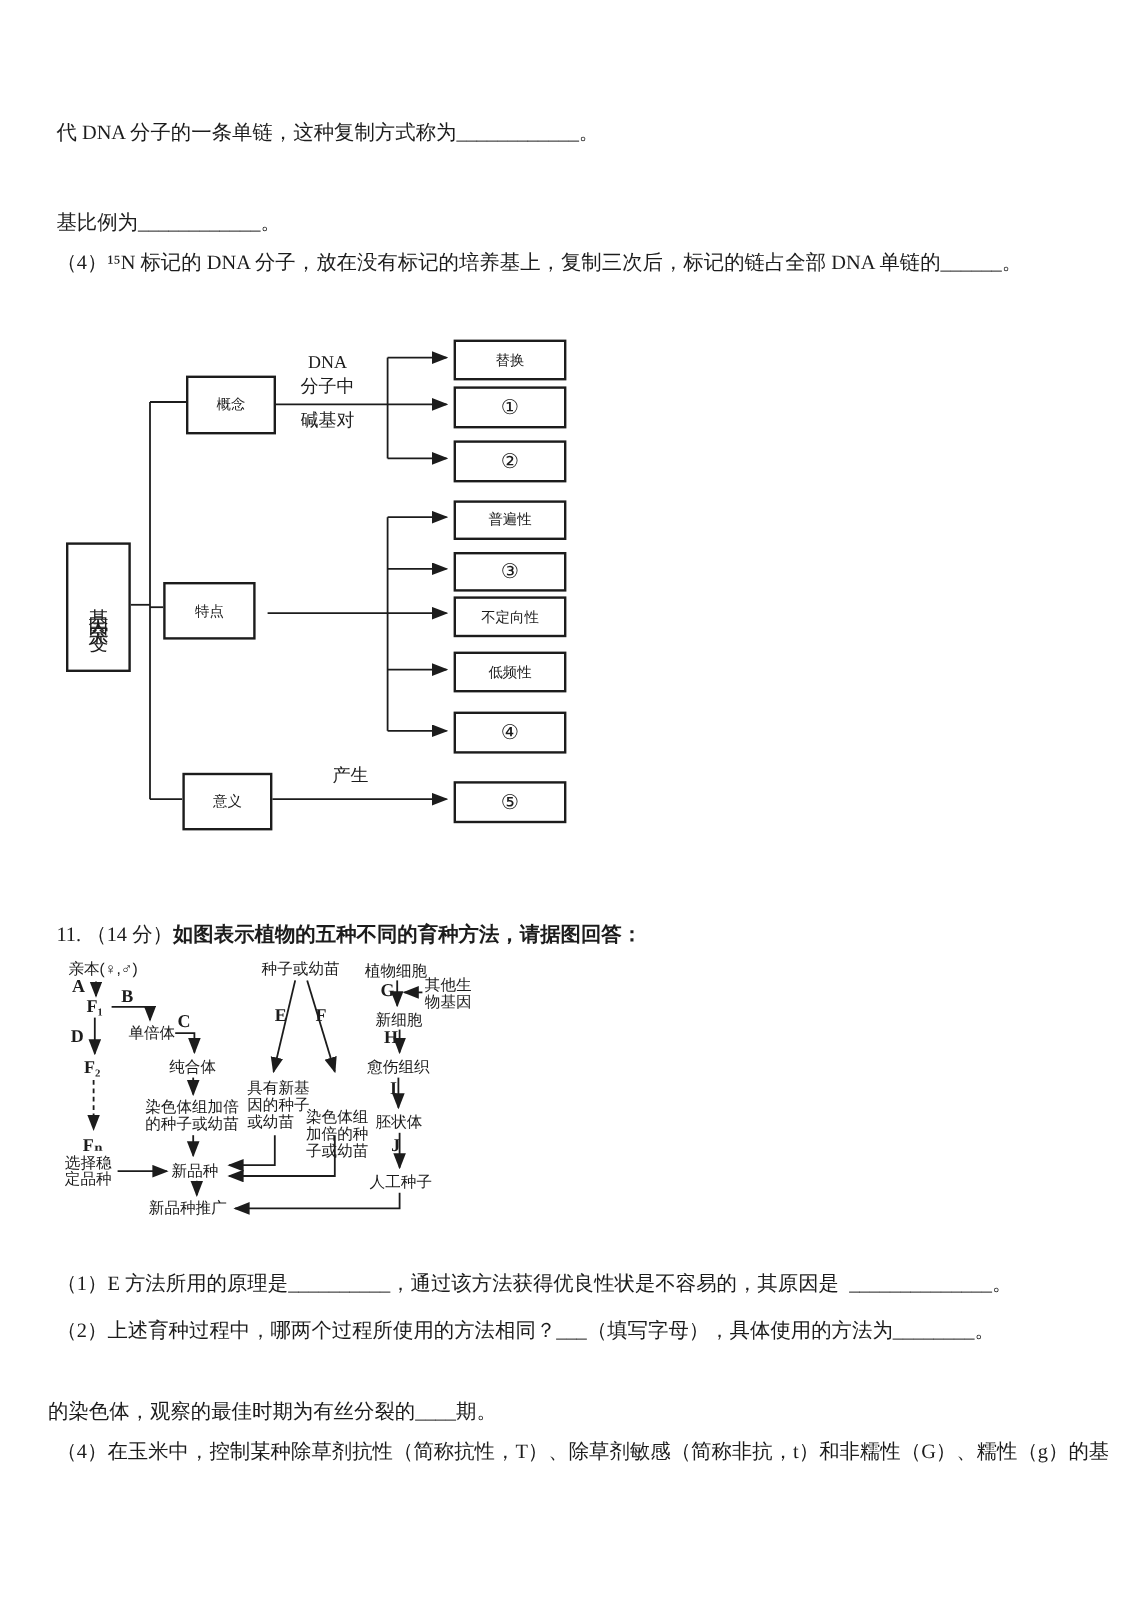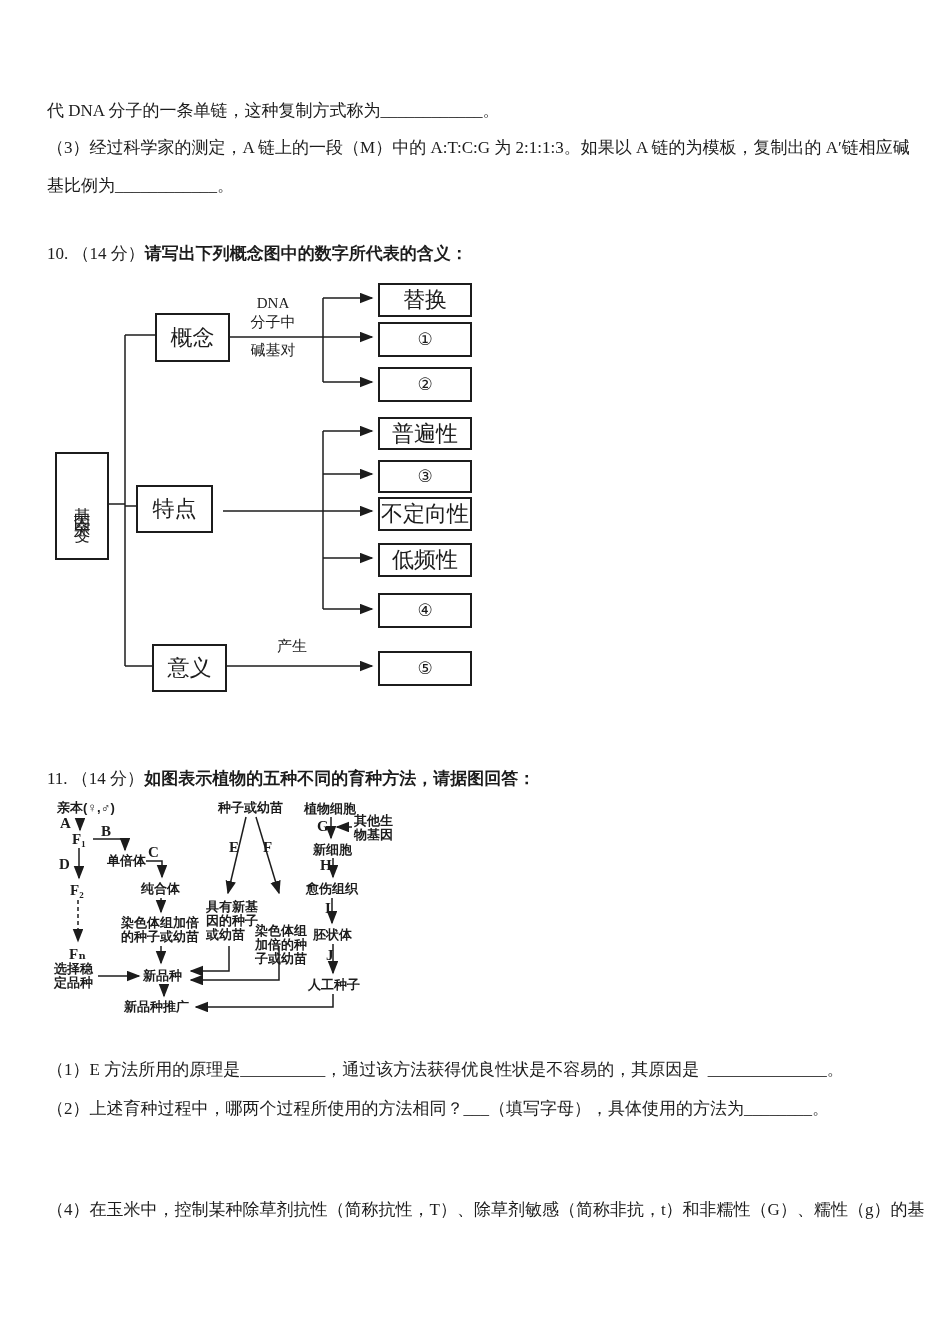--- a/index.html
+++ b/index.html
@@ -10,28 +10,28 @@
   }
   svg.lines { position:absolute; left:0; top:0; pointer-events:none; }
   svg.lines path { fill:none; stroke:#1c1c1c; stroke-width:1.5; }
   svg.lines path.dash { stroke-dasharray:4 3; }
   .tline { position:absolute; left:47px; font-size:17px; white-space:pre;text-align:right; }
   .blanks { font-size:18px; }
   .bold { font-weight:bold; }
   .cbox {
     position:absolute; border:2px solid #1c1c1c; background:#fff;
     display:flex; align-items:center; justify-content:center;
-    font-size:22px; white-space:nowrap;
+    font-size:12px; white-space:nowrap;
   }
   .cbox.circ { font-size:17px; }
   .vbox { writing-mode:vertical-rl; text-orientation:upright; letter-spacing:6px; font-size:17px; }
   .elabel { position:absolute; text-align:center; font-size:15px; white-space:nowrap; }
   .bnode {
     position:absolute; font-family:"Liberation Sans","DejaVu Sans",sans-serif;
-    font-weight:700; font-size:13px; line-height:14px; word-break:break-all;
+    font-weight:400; font-size:13px; line-height:14px; word-break:break-all;
   }
   .bnode.nw { white-space:nowrap; }
   .bletter { position:absolute; font-size:15px; font-weight:bold; white-space:nowrap; }
 </style>
 </head>
 <body>
 
 <div class="page">
 
   <svg class="lines" width="950" height="1344">
@@ -75,23 +75,22 @@
       <path d="M331,817 L331,838" marker-end="url(#arw)"></path>
       <path d="M352,827 L337,827" marker-end="url(#arw)"></path>
       <path d="M333,858 L333,877" marker-end="url(#arw)"></path>
       <path d="M332,898 L332,923" marker-end="url(#arw)"></path>
       <path d="M333,944 L333,973" marker-end="url(#arw)"></path>
       <path d="M333,994 L333,1007 L196,1007" marker-end="url(#arw)"></path>
     </g>
   </svg>
 
   <div class="tline" style="top:99px">代 DNA 分子的一条单链，这种复制方式称为____________。</div>
-  <div class="tline" style="top:136px">（3）经过科学家的测定，A 链上的一段（M）中的 A:T:C:G 为 2:1:1:3。如果以 A 链的为模板，复制出的 A′链相应碱</div>
   <div class="tline" style="top:174px">基比例为____________。</div>
-  <div class="tline" style="top:242px"><span>10. （14 分）</span><span class="bold">请写出下列概念图中的数字所代表的含义：</span></div>
+  <div class="tline" style="top:207px">（4）¹⁵N 标记的 DNA 分子，放在没有标记的培养基上，复制三次后，标记的链占全部 DNA 单链的______。</div>
 
   <div class="cbox vbox" style="left:55px;top:452px;width:50px;height:104px">基因突变</div>
 
   <div class="cbox" style="left:155px;top:313px;width:71px;height:45px">概念</div>
   <div class="cbox" style="left:136px;top:485px;width:73px;height:44px">特点</div>
   <div class="cbox" style="left:152px;top:644px;width:71px;height:44px">意义</div>
 
   <div class="elabel" style="left:240px;top:295px;width:66px">DNA</div>
   <div class="elabel" style="left:240px;top:313px;width:66px">分子中</div>
   <div class="elabel" style="left:240px;top:341px;width:66px">碱基对</div>
@@ -136,15 +135,16 @@
   <div class="bnode nw" style="left:313px;top:843px">新细胞</div>
   <div class="bletter" style="left:320px;top:857px">H</div>
   <div class="bnode nw" style="left:306px;top:882px">愈伤组织</div>
   <div class="bletter" style="left:325px;top:900px">I</div>
   <div class="bnode nw" style="left:313px;top:928px">胚状体</div>
   <div class="bletter" style="left:326px;top:947px">J</div>
   <div class="bnode nw" style="left:308px;top:978px">人工种子</div>
 
   <div class="tline" style="top:1058px">（1）E 方法所用的原理是__________，通过该方法获得优良性状是不容易的，其原因是  ______________。</div>
   <div class="tline" style="top:1097px">（2）上述育种过程中，哪两个过程所使用的方法相同？___（填写字母），具体使用的方法为________。</div>
+  <div class="tline" style="left:40px;top:1165px">的染色体，观察的最佳时期为有丝分裂的____期。</div>
   <div class="tline" style="top:1198px">（4）在玉米中，控制某种除草剂抗性（简称抗性，T）、除草剂敏感（简称非抗，t）和非糯性（G）、糯性（g）的基</div>
 
 </div>
 
 </body></html>

